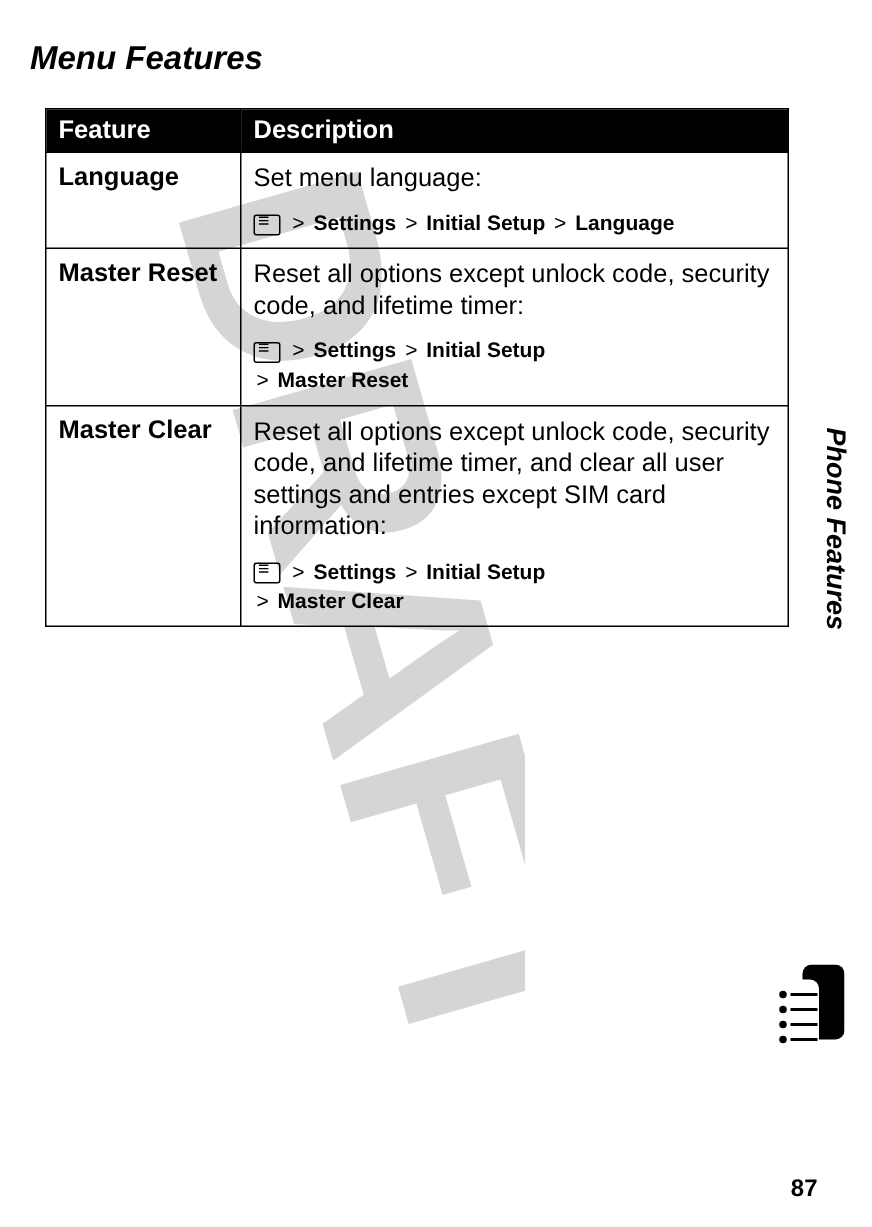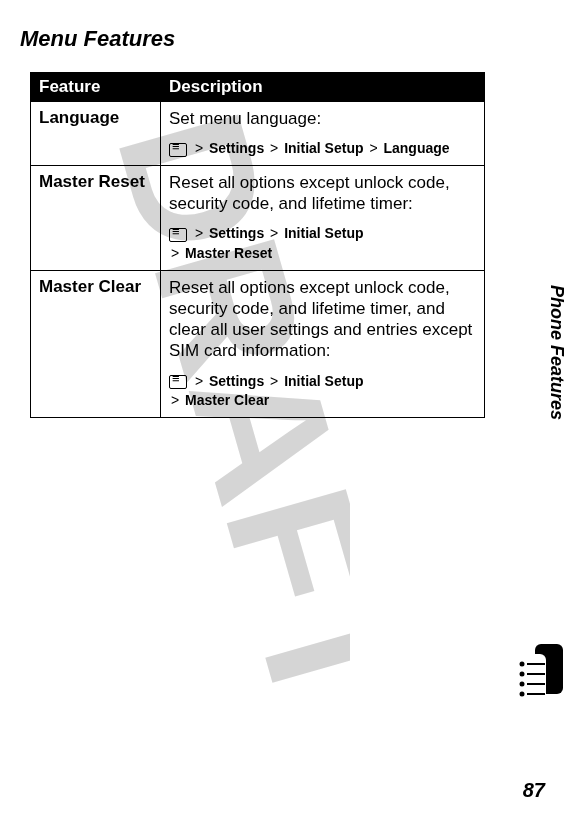--- a/index.html
+++ b/index.html
@@ -36,21 +36,21 @@
     }
     .section-title {
       font-family: Arial, Helvetica, sans-serif;
       font-style: italic;
       font-weight: bold;
       font-size: 22px;
       margin-bottom: 20px;
     }
     table.features {
       border-collapse: collapse;
-      width: 455px;
+      width: 496px;
       margin-left: 10px;
     }
     table.features thead th {
       background: #000;
       color: #fff;
       text-align: left;
       padding: 4px 8px;
       font-size: 17px;
       font-weight: bold;
       border: 1px solid #000;
@@ -117,23 +117,22 @@
       bottom: 100px;
     }
     .phone-icon svg {
       width: 50px;
       height: 70px;
     }
     .page-number {
       position: absolute;
       right: 36px;
       bottom: 16px;
-      font-style: italic;
-      font-weight: bold;
-      font-size: 20px;
+      font-weight: bold;
+      font-size: 16px;
     }
   </style>
 </head>
 <body>
 
 <div class="watermark">
   <svg viewBox="0 0 300 700">
     <text x="150" y="350" font-size="180" font-weight="bold" font-family="Arial" fill="#888" fill-opacity="0.35" text-anchor="middle" transform="rotate(74 150 350)">DRAFT</text>
   </svg>
 </div>

